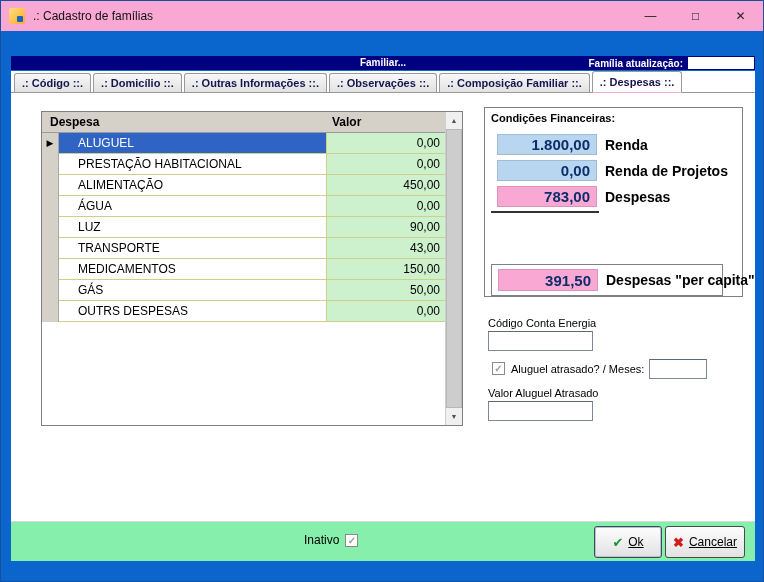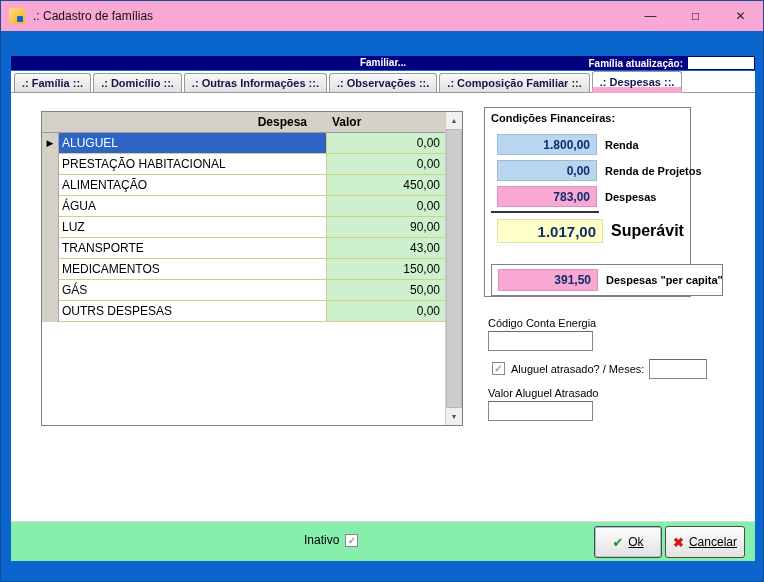--- a/index.html
+++ b/index.html
@@ -21,45 +21,45 @@
   .status-right { position:absolute; right:1px; top:1px; display:flex; align-items:center; gap:5px; }
   .status-right-label { color:#fff; font-size:10px; font-weight:bold; }
   .status-input { width:66px; height:12px; background:#fff; border:none; font-size:10px; }
 
   
   .panel { position:absolute; left:10px; top:70px; width:744px; height:490px; background:#fff; }
 
   
   .tabbar { position:absolute; left:0; top:0; right:0; height:22px; display:flex; align-items:flex-end; padding-left:3px; border-bottom:1px solid #9a9a9a; background:#fff; }
   .tab { height:19px; line-height:18px; padding:0 7px; font-size:11px; font-weight:bold; color:#14144e; background:linear-gradient(#f8f8f8,#e1e1e1); border:1px solid #9a9a9a; border-bottom:none; border-radius:3px 3px 0 0; margin-right:2px; white-space:nowrap; cursor:default; }
-  .tab.active { height:22px; line-height:21px; background:#fff; position:relative; margin-bottom:-1px; border-bottom:6px solid #f9a8d4; }
+  .tab.active { height:22px; line-height:21px; background:#fff; position:relative; margin-bottom:-1px; border-bottom:1px solid #f9a8d4; }
 
   
   .grid { position:absolute; left:30px; top:40px; width:422px; height:315px; border:1px solid #808080; background:#fff; }
   .grid-header { position:absolute; left:0; top:0; right:17px; height:21px; background:#d5d1c8; border-bottom:1px solid #9a9a9a; display:flex; font-size:12px; font-weight:bold; color:#000; }
-  .gh-despesa { flex:1; padding-left:8px; line-height:20px;text-align:right; }
+  .gh-despesa { flex:1; padding-left:8px; line-height:20px; }
   .gh-valor { width:118px; padding-left:5px; line-height:20px;margin-left:20px; }
   .grid-body { position:absolute; left:0; top:21px; right:17px; bottom:0; overflow:hidden; background:#fff; }
   .grow { display:flex; height:21px; }
   .c-ind { width:17px; flex:0 0 17px; background:#d5d1c8; border-right:1px solid #a8a8a8; font-size:9px; line-height:20px; text-align:center; color:#000; }
-  .c-name { flex:1; border-right:1px solid #cfcf8a; border-bottom:1px solid #cfcf8a; font-size:12px; line-height:20px; padding-left:3px; color:#000; white-space:nowrap; overflow:hidden; }
+  .c-name { flex:1; border-right:1px solid #cfcf8a; border-bottom:1px solid #cfcf8a; font-size:12px; line-height:20px; padding-left:19px; color:#000; white-space:nowrap; overflow:hidden; }
   .c-val { width:118px; flex:0 0 118px; background:#cdf0cd; border-bottom:1px solid #cfcf8a; font-size:12px; line-height:20px; text-align:right; padding-right:5px; color:#000; }
   .grow.sel .c-name { background:#2f63c4; color:#fff; }
   .scrollbar { position:absolute; right:0; top:0; bottom:0; width:17px; background:#f0f0f0; border-left:1px solid #cfcfcf; }
   .sb-btn { position:absolute; left:0; width:16px; height:17px; display:flex; align-items:center; justify-content:center; font-size:7px; color:#505050; background:#f0f0f0; }
   .sb-up { top:0; } .sb-down { bottom:0; }
   .sb-thumb { position:absolute; left:0; top:17px; bottom:17px; width:16px; background:#cdcdcd; border:1px solid #b8b8b8; }
 
   
-  .finbox { position:absolute; left:473px; top:36px; width:207px; height:190px; border:1px solid #808080; background:#fff; }
+  .finbox { position:absolute; left:473px; top:36px; width:259px; height:190px; border:1px solid #808080; background:#fff; }
   .fin-title { position:absolute; left:6px; top:4px; font-size:11px; font-weight:bold; color:#000; }
   .fin-row { position:absolute; left:12px; display:flex; align-items:center; }
-  .fin-val { width:100px; height:21px; text-align:right; padding-right:6px; font-size:12px; font-weight:bold; color:#0d2d6b; line-height:20px; border:1px solid rgba(0,0,0,0.12); }
+  .fin-val { width:100px; height:21px; text-align:right; padding-right:6px; font-size:15px; font-weight:bold; color:#0d2d6b; line-height:20px; border:1px solid rgba(0,0,0,0.12); }
   .v-blue { background:#b8d6f0; } .v-green { background:#f9a8d4; } .v-yellow { background:#ffffc8; }
-  .fin-label { margin-left:8px; font-size:11px; font-weight:bold; color:#000; white-space:nowrap; }
+  .fin-label { margin-left:8px; font-size:14px; font-weight:bold; color:#000; white-space:nowrap; }
   .fin-divider { position:absolute; left:6px; top:103px; width:108px; height:2px; background:#333; }
   .fin-val.big { width:106px; height:24px; font-size:15px; line-height:23px; }
   .fin-label.big { font-size:16px; }
   .percap-box { position:absolute; left:6px; top:156px; width:232px; height:32px; border:1px solid #808080; background:#fff; }
   .percap-row { position:absolute; left:6px; top:4px; display:flex; align-items:center; }
   .percap-row .fin-val { height:22px; line-height:21px; }
 
   
   .fld-label { position:absolute; font-size:11px; color:#000; white-space:nowrap; }
   .txt-input { position:absolute; background:#fff; border:1px solid #7a8a99; border-top-color:#5a6a78; font-size:12px; padding:0 3px; }
@@ -96,21 +96,21 @@
     <div class="status-center">Familiar...</div>
     <div class="status-right">
       <span class="status-right-label">Família atualização:</span>
       <input class="status-input" value="" style="">
     </div>
   </div>
 
   <div class="panel">
 
     <div class="tabbar">
-        <div class="tab">.: Família ::.</div>
+        <div class="tab">.: Código ::.</div>
         <div class="tab">.: Domicílio ::.</div>
         <div class="tab">.: Outras Informações ::.</div>
         <div class="tab">.: Observações ::.</div>
         <div class="tab">.: Composição Familiar ::.</div>
         <div class="tab active">.: Despesas ::.</div>
       </div>
 
     <div class="grid">
       <div class="grid-header">
         <div class="gh-despesa">Despesa</div>
@@ -183,24 +183,20 @@
         <div class="fin-label">Renda de Projetos</div>
       </div>
 
       <div class="fin-row" style="top:78px">
         <div class="fin-val v-green">783,00</div>
         <div class="fin-label">Despesas</div>
       </div>
 
       <div class="fin-divider"></div>
 
-      <div class="fin-row" style="top:111px">
-        <div class="fin-val v-yellow big">1.017,00</div>
-        <div class="fin-label big">Superávit</div>
-      </div>
 
       <div class="percap-box">
         <div class="percap-row">
           <div class="fin-val v-green">391,50</div>
           <div class="fin-label">Despesas "per capita"</div>
         </div>
       </div>
     </div>
 
     <div class="fld-label" style="left:477px; top:246px">Código Conta Energia</div>

